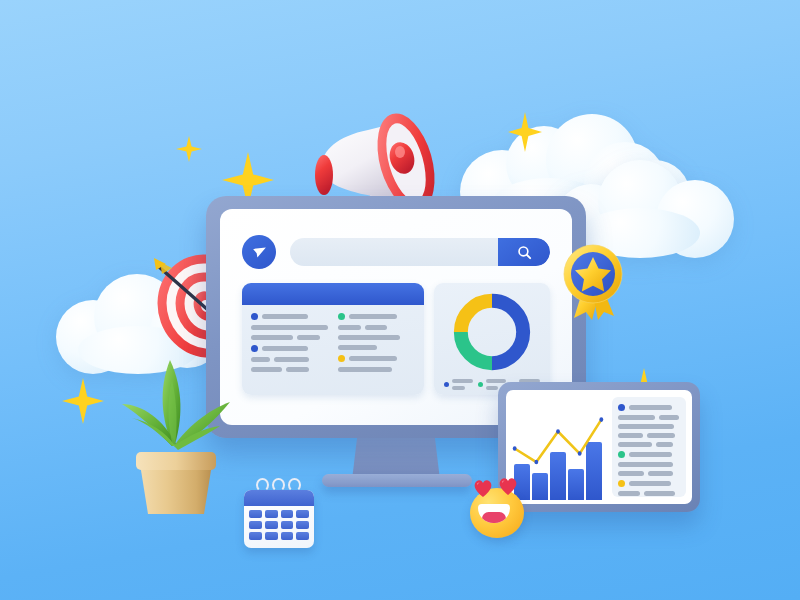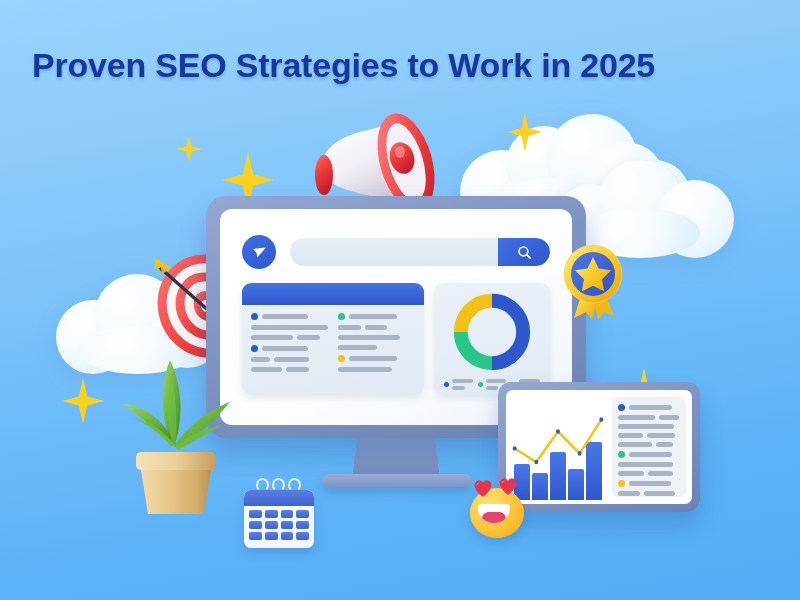--- a/index.html
+++ b/index.html
@@ -195,21 +195,20 @@
   </div>
 
   <div class="sparkle" style="left:176px; top:136px; width:26px; height:26px;"></div>
   <div class="sparkle" style="left:222px; top:152px; width:52px; height:56px;"></div>
   <div class="sparkle" style="left:62px;  top:378px; width:42px; height:46px;"></div>
   <div class="sparkle" style="left:508px; top:112px; width:34px; height:40px;"></div>
   <div class="sparkle" style="left:624px; top:368px; width:40px; height:44px;"></div>
   <div class="sparkle white" style="left:496px; top:422px; width:24px; height:26px;"></div>
   <div class="sparkle white" style="left:395px; top:418px; width:20px; height:22px;"></div>
 
-  <div class="abs" id="page-title">Proven SEO Strategies to Work in 2025</div>
 
   <svg class="abs" id="megaphone" viewBox="0 0 152 122">
     <defs>
       <linearGradient id="megBody" x1="0" y1="0" x2="0.6" y2="1">
         <stop offset="0%" stop-color="#ffffff"></stop>
           <stop offset="55%" stop-color="#f2f0f6"></stop>
           <stop offset="100%" stop-color="#ccc8d8"></stop>
       </linearGradient>
       <linearGradient id="megRed" x1="0" y1="0" x2="0.4" y2="1">
         <stop offset="0%" stop-color="#ff7070"></stop>

